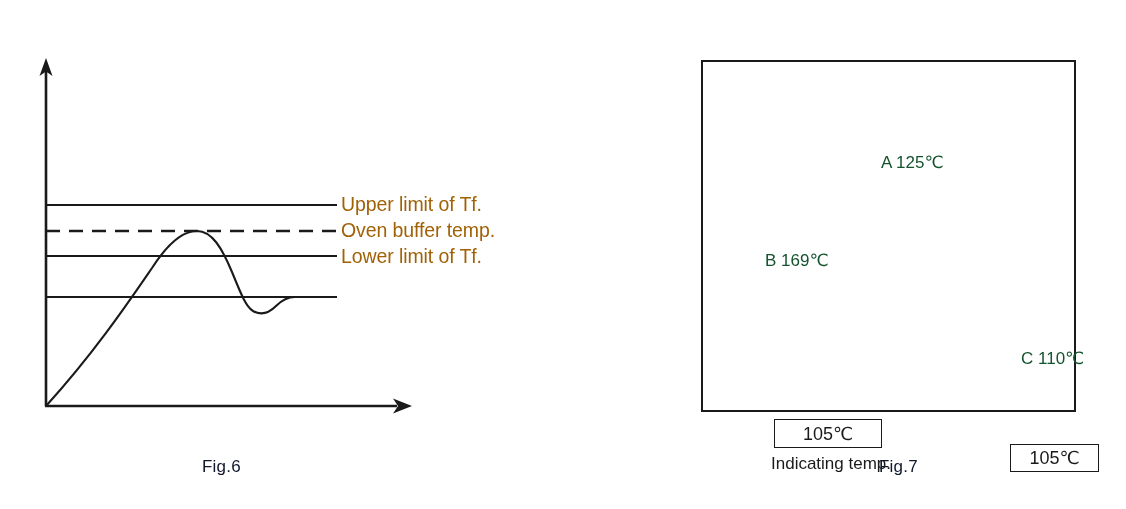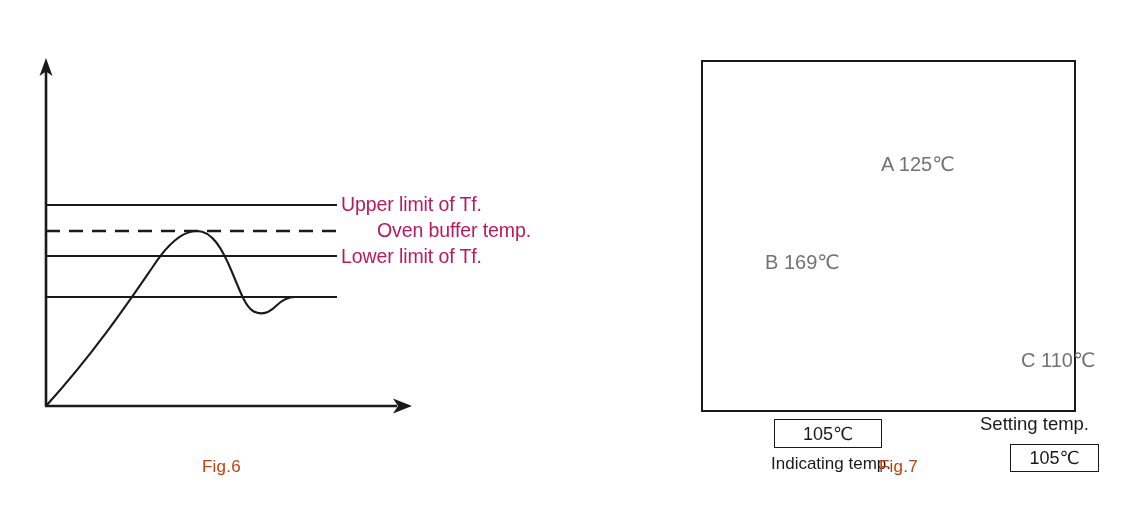--- a/index.html
+++ b/index.html
@@ -33,25 +33,25 @@
   #fig6-svg {
     position: absolute;
     left: 0;
     top: 0;
   }
   .fig6-label {
     position: absolute;
     font-size: 19.5px;
     line-height: 1;
     white-space: nowrap;
-    color: #be185d;
+    color: #a16207;
     letter-spacing: -0.1px;
   }
   #lbl-upper  { left: 341px; top: 195px; }
-  #lbl-buffer { left: 341px; top: 221px; margin-left: 36px; }
+  #lbl-buffer { left: 341px; top: 221px; }
   #lbl-lower  { left: 341px; top: 247px; text-align: right; }
   #lbl-setting{ left: 341px; top: 287px; }
 
   
   #fig7 {
     position: absolute;
     left: 660px;
     top: 0;
     width: 466px;
     height: 509px;
@@ -61,24 +61,24 @@
     left: 41px;        
     top: 60px;
     width: 375px;      
     height: 352px;     
     border: 2.2px solid #1a1a1a;
     box-sizing: border-box;
     background: #ffffff;
   }
   .f7-text {
     position: absolute;
-    font-size: 20px;
+    font-size: 17px;
     line-height: 1;
     white-space: nowrap;
-    color: #737373;
+    color: #14532d;
   }
   #f7-a { left: 178px; top: 92px; }     
   #f7-b { left: 62px;  top: 190px; }    
   #f7-c { left: 318px; top: 288px; }    
 
   #f7-indicating-box {
     position: absolute;
     left: 71px;      
     top: 357px;
     width: 108px;
@@ -115,21 +115,21 @@
     display: flex;
     align-items: center;
     justify-content: center;
   }
   #f7-setting-box span { font-size: 18px; }
 
   
   .fig-caption {
     position: absolute;
     font-size: 17px;
-    color: #c2410c;
+    color: #0f172a;
     white-space: nowrap;
     letter-spacing: 0.2px;
   }
   #cap6 { left: 202px; top: 457px; }
   #cap7 { left: 879px; top: 457px; text-align: center; }
 </style>
 </head>
 <body>
 
 <div class="page">
@@ -181,21 +181,20 @@
       <div class="f7-text" id="f7-b">B 169℃</div>
 
       <div class="f7-text" id="f7-c">C 110℃</div>
 
       <div id="f7-indicating-box">
         <span>105℃</span>
       </div>
 
       <div id="f7-indicating-label">Indicating temp.</div>
 
-      <div id="f7-setting-label">Setting temp.</div>
 
       <div id="f7-setting-box">
         <span>105℃</span>
       </div>
 
     </div>
   </div>
 
   <div class="fig-caption" id="cap6">Fig.6</div>
 

